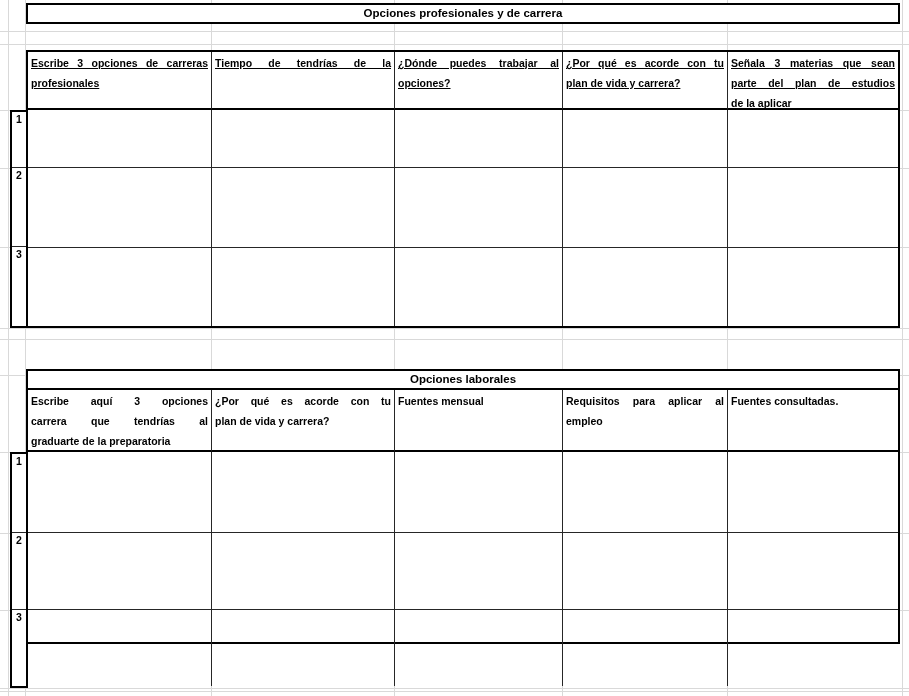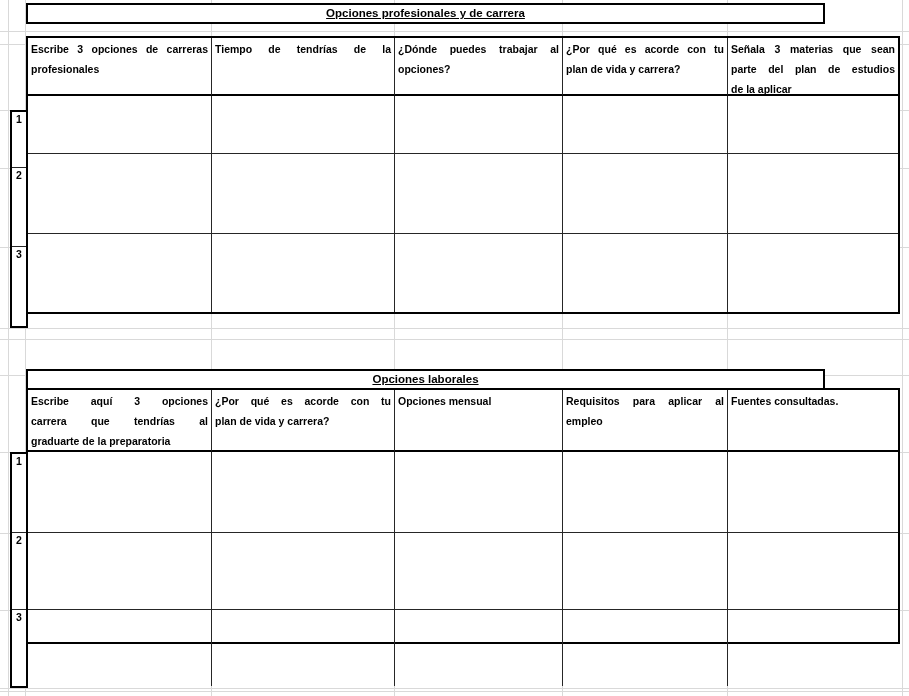--- a/index.html
+++ b/index.html
@@ -10,39 +10,38 @@
     overflow:hidden;
     font-family:"Liberation Sans", sans-serif;
     color:#000;
   }
   
   .gv{position:absolute;top:0;bottom:0;width:1px;background:#d9d9d9;}
   .gh{position:absolute;left:0;right:0;height:1px;background:#d9d9d9;}
 
   
   .title-box{
-    position:absolute;left:26px;width:799px;height:21px;
+    position:absolute;left:26px;width:874px;height:21px;
     border:2px solid #000;background:#fff;
     box-sizing:border-box;
     font-size:11.5px;font-weight:700;line-height:16px;
     text-align:center;
-    text-decoration:underline;
   }
   .title1{top:3px;}
   .title2{top:369px;}
 
   
   .tbl{
     position:absolute;left:26px;width:874px;
     border:2px solid #000;background:#fff;
     box-sizing:border-box;
     display:grid;
     grid-template-columns:184px 183px 168px 165px 170px;
   }
-  .tbl1{top:36px;height:278px;grid-template-rows:58px 58px 80px 78px;}
+  .tbl1{top:50px;height:278px;grid-template-rows:58px 58px 80px 78px;text-decoration:underline;}
   .tbl2{top:388px;height:256px;grid-template-rows:62px 81px 77px 76px;}
   .cell{
     box-sizing:border-box;
     border-right:1px solid #262626;
     border-bottom:1px solid #262626;
     overflow:hidden;
   }
   .cell.lastcol{border-right:none;}
   .cell.lastrow{border-bottom:none;}
   .cell.h{
@@ -166,21 +165,21 @@
     <div class="cell h">
       <div class="jl">Escribe aquí 3 opciones</div>
       <div class="jl">carrera que tendrías al</div>
       <div class="jl last">graduarte de la preparatoria</div>
     </div>
     <div class="cell h">
       <div class="jl">¿Por qué es acorde con tu</div>
       <div class="jl last">plan de vida y carrera?</div>
     </div>
     <div class="cell h">
-      <div class="jl last">Opciones mensual</div>
+      <div class="jl last">Fuentes mensual</div>
     </div>
     <div class="cell h">
       <div class="jl">Requisitos para aplicar al</div>
       <div class="jl last">empleo</div>
     </div>
     <div class="cell h lastcol">
       <div class="jl last">Fuentes consultadas.</div>
     </div>
 
     <div class="cell"></div>

